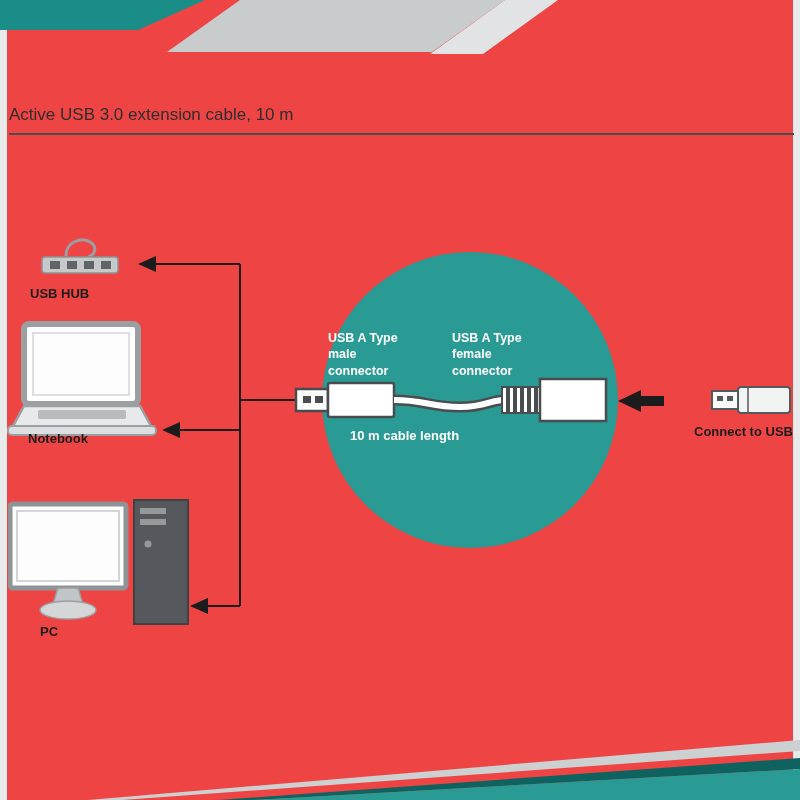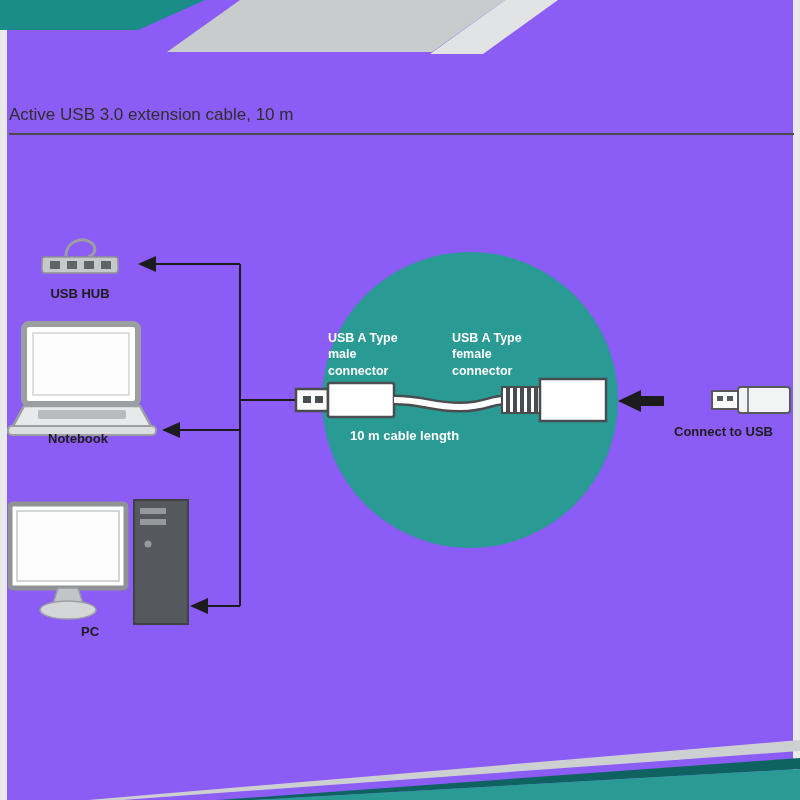--- a/index.html
+++ b/index.html
@@ -1,33 +1,33 @@
 <!DOCTYPE html>
 <html style="--teal: #2a9a94; --teal-dark: #0e6360; --band-gray: #c9cccd; --band-gray-light: #e1e3e4; --line-black: #1c1c1c; --icon-gray: #9b9fa2; --connector-outline: #494d4f;"><head>
 <meta charset="utf-8">
 <style>
   html,body{margin:0;padding:0;background:#fff;}
-  .page{position:relative;width:800px;height:800px;background:#8b5cf6;overflow:hidden;
+  .page{position:relative;width:800px;height:800px;background:#ef4444;overflow:hidden;
         font-family:"Liberation Sans",sans-serif;}
   .gutter{position:absolute;top:0;bottom:0;width:7px;background:#e9eaea;z-index:0;}
   .gutter.left{left:0}.gutter.right{right:0}
   .band{position:absolute;left:0;width:800px;z-index:2;}
   .band.top{top:0;height:58px;}
   .band.bottom{bottom:0;height:62px;}
   .title{position:absolute;left:9px;top:105px;font-size:17px;color:#2e2e2e;z-index:3;}
   .rule{position:absolute;left:9px;right:6px;top:133px;border-top:2px solid #4c4c4c;z-index:3;}
   .circle{position:absolute;left:322px;top:252px;width:296px;height:296px;border-radius:50%;
           background:var(--teal,#2a9a94);z-index:1;}
   .device-label{position:absolute;font-weight:bold;font-size:13px;color:#1c1c1c;
-                text-align:center;width:100px;z-index:4;}
+                width:100px;z-index:4;}
   .circle-label{position:absolute;color:#ffffff;font-weight:bold;font-size:12.5px;line-height:1.3;
                 text-align:left;white-space:pre-line;z-index:4;}
   .length-label{position:absolute;left:350px;top:428px;width:200px;color:#ffffff;
                 font-weight:bold;font-size:13px;z-index:4;}
-  .connect-label{position:absolute;left:674px;top:424px;font-weight:bold;font-size:13px;
+  .connect-label{position:absolute;left:694px;top:424px;font-weight:bold;font-size:13px;
                  color:#1c1c1c;white-space:nowrap;z-index:4;}
   .abs{position:absolute;z-index:3;}
   svg{display:block;}
 </style>
 </head>
 <body>
 
 <div class="page">
 
   <div class="gutter left"></div>

